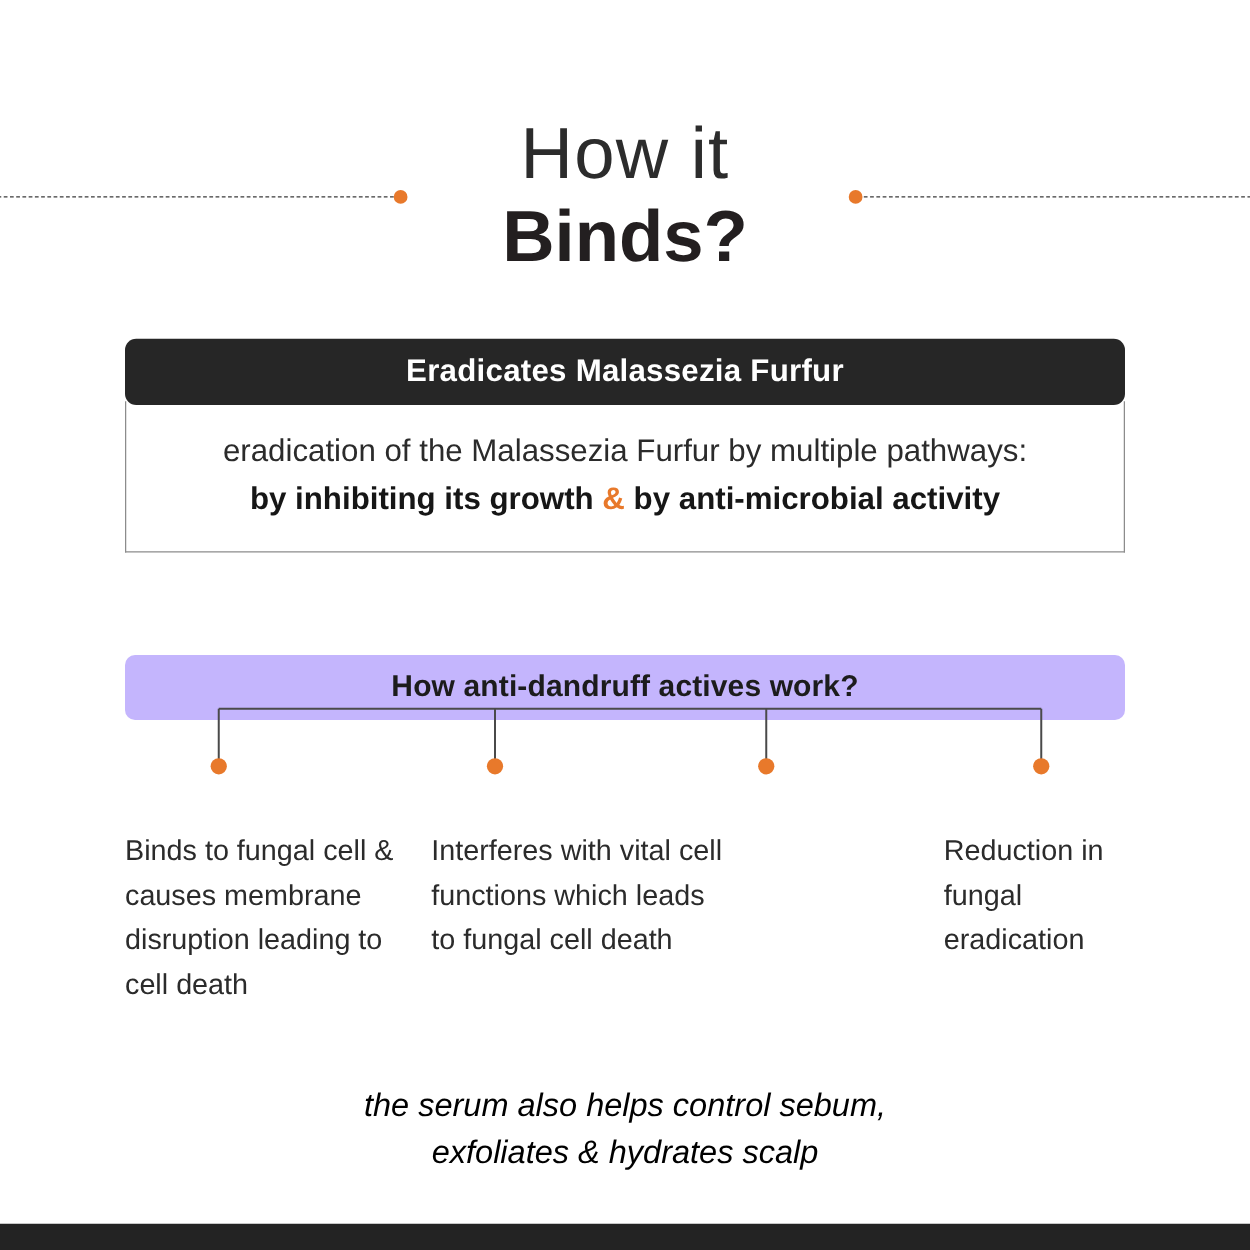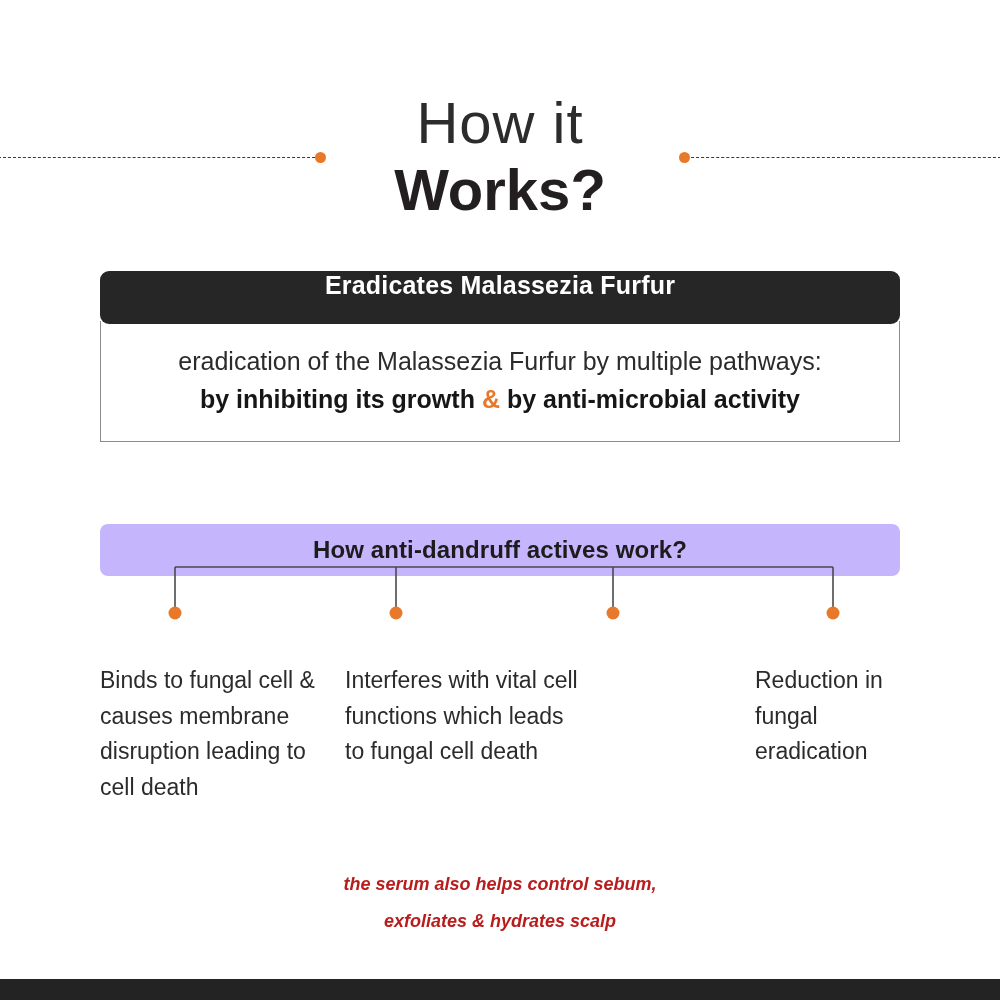--- a/index.html
+++ b/index.html
@@ -69,20 +69,21 @@
     position: absolute;
     left: 100px;
     top: 271px;
     width: 800px;
   }
   #eradicates-header {
     background: #262626;
     border-radius: 9px;
     height: 53px;
     display: flex;
+    align-items: center;
     justify-content: center;
     position: relative;
     z-index: 2;
   }
   #eradicates-header-text {
     color: #ffffff;
     font-size: 25px;
     font-weight: 700;
     letter-spacing: 0.2px;
   }
@@ -152,24 +153,24 @@
   #column-3 { left: 755px; width: 165px; }
 
   
   #footer-note {
     position: absolute;
     left: 0;
     top: 866px;
     width: 1000px;
     text-align: center;
     font-style: italic;
-    font-weight: 700;
-    font-size: 18px;
+    font-weight: 400;
+    font-size: 26px;
     line-height: 37px;
-    color: #b91c1c;
+    color: #000000;
     white-space: pre-line;
   }
 
   
   #bottom-bar {
     position: absolute;
     left: 0;
     top: 979px;
     width: 1000px;
     height: 21px;
@@ -178,21 +179,21 @@
 </head>
 <body>
 
 <div class="rule" id="rule-left"></div>
 <div class="rule" id="rule-right"></div>
 <div class="rule-dot" id="rule-dot-left" style="background: rgb(232, 121, 43);"></div>
 <div class="rule-dot" id="rule-dot-right" style="background: rgb(232, 121, 43);"></div>
 
 <div id="title-block">
   <div id="title-line-1">How it</div>
-  <div id="title-line-2">Works?</div>
+  <div id="title-line-2">Binds?</div>
 </div>
 
 <div id="eradicates-card">
   <div id="eradicates-header" style="background: rgb(38, 38, 38);">
     <span id="eradicates-header-text">Eradicates Malassezia Furfur</span>
   </div>
   <div id="eradicates-body">
     <div class="erad-line">eradication of the Malassezia Furfur by multiple pathways:</div>
     <div class="erad-line bold"><span>by inhibiting its growth </span><span class="amp-accent" style="color: rgb(232, 121, 43);">&amp;</span><span> by anti-microbial activity</span></div>
   </div>

